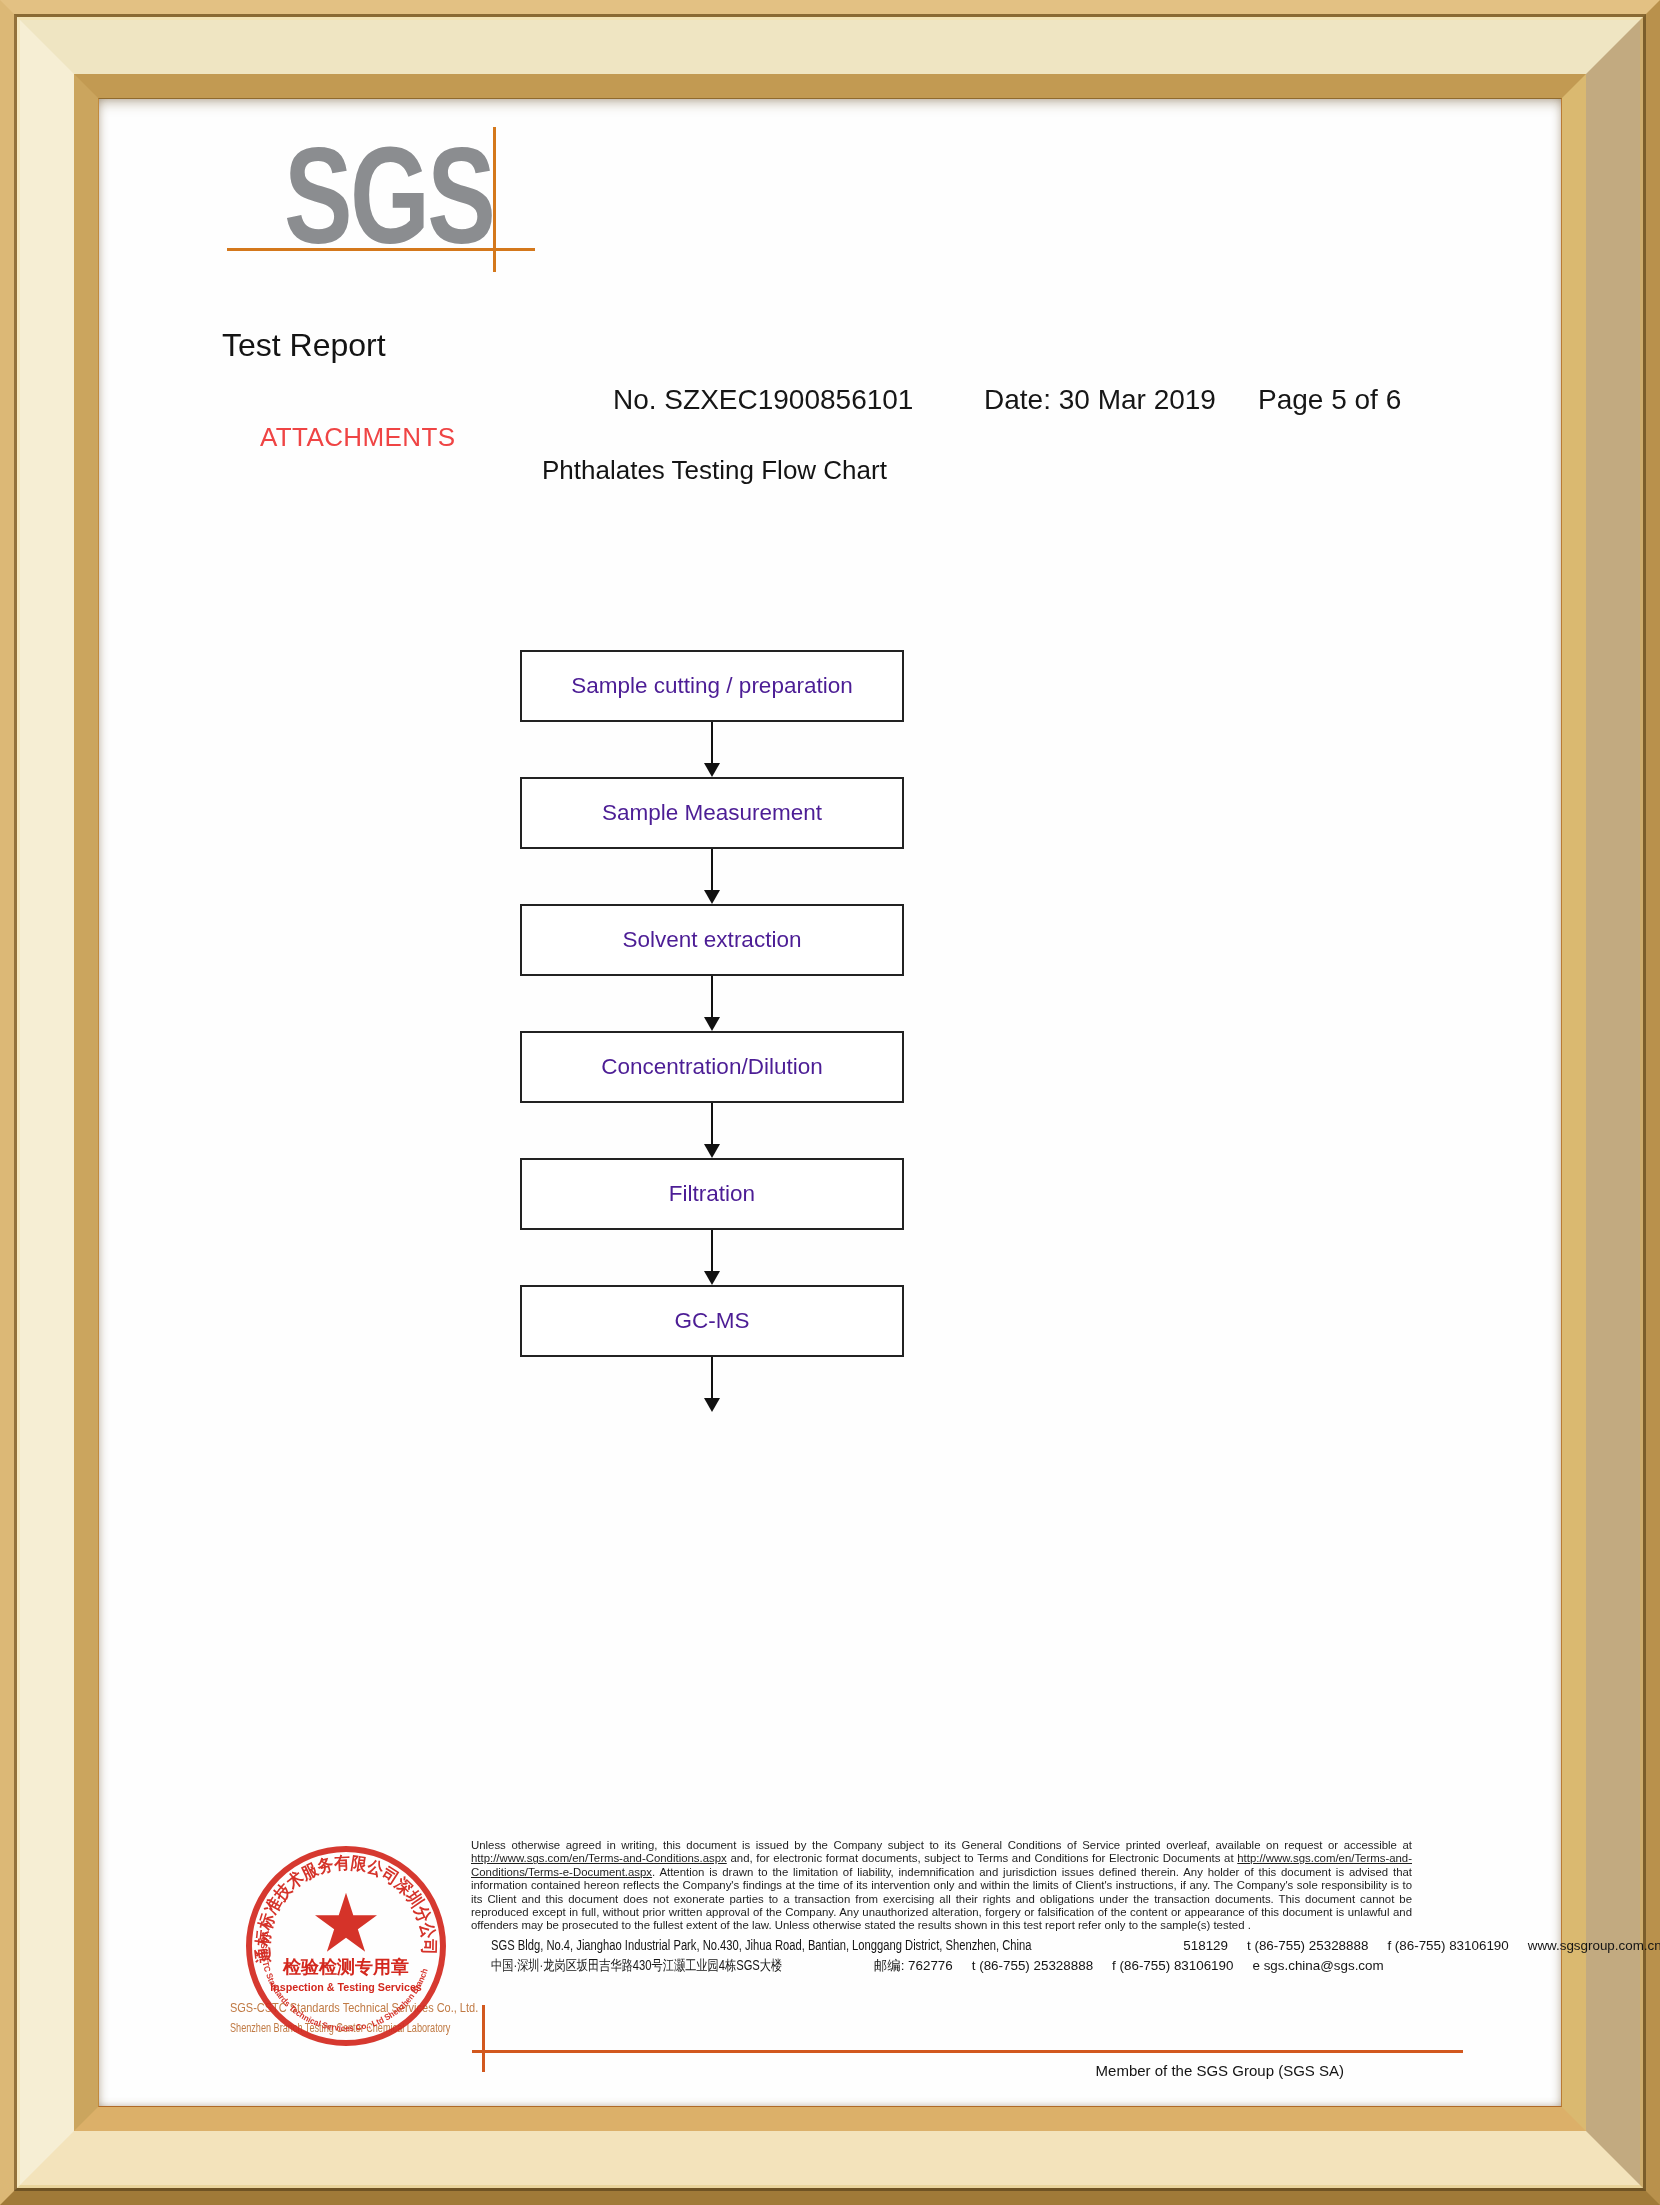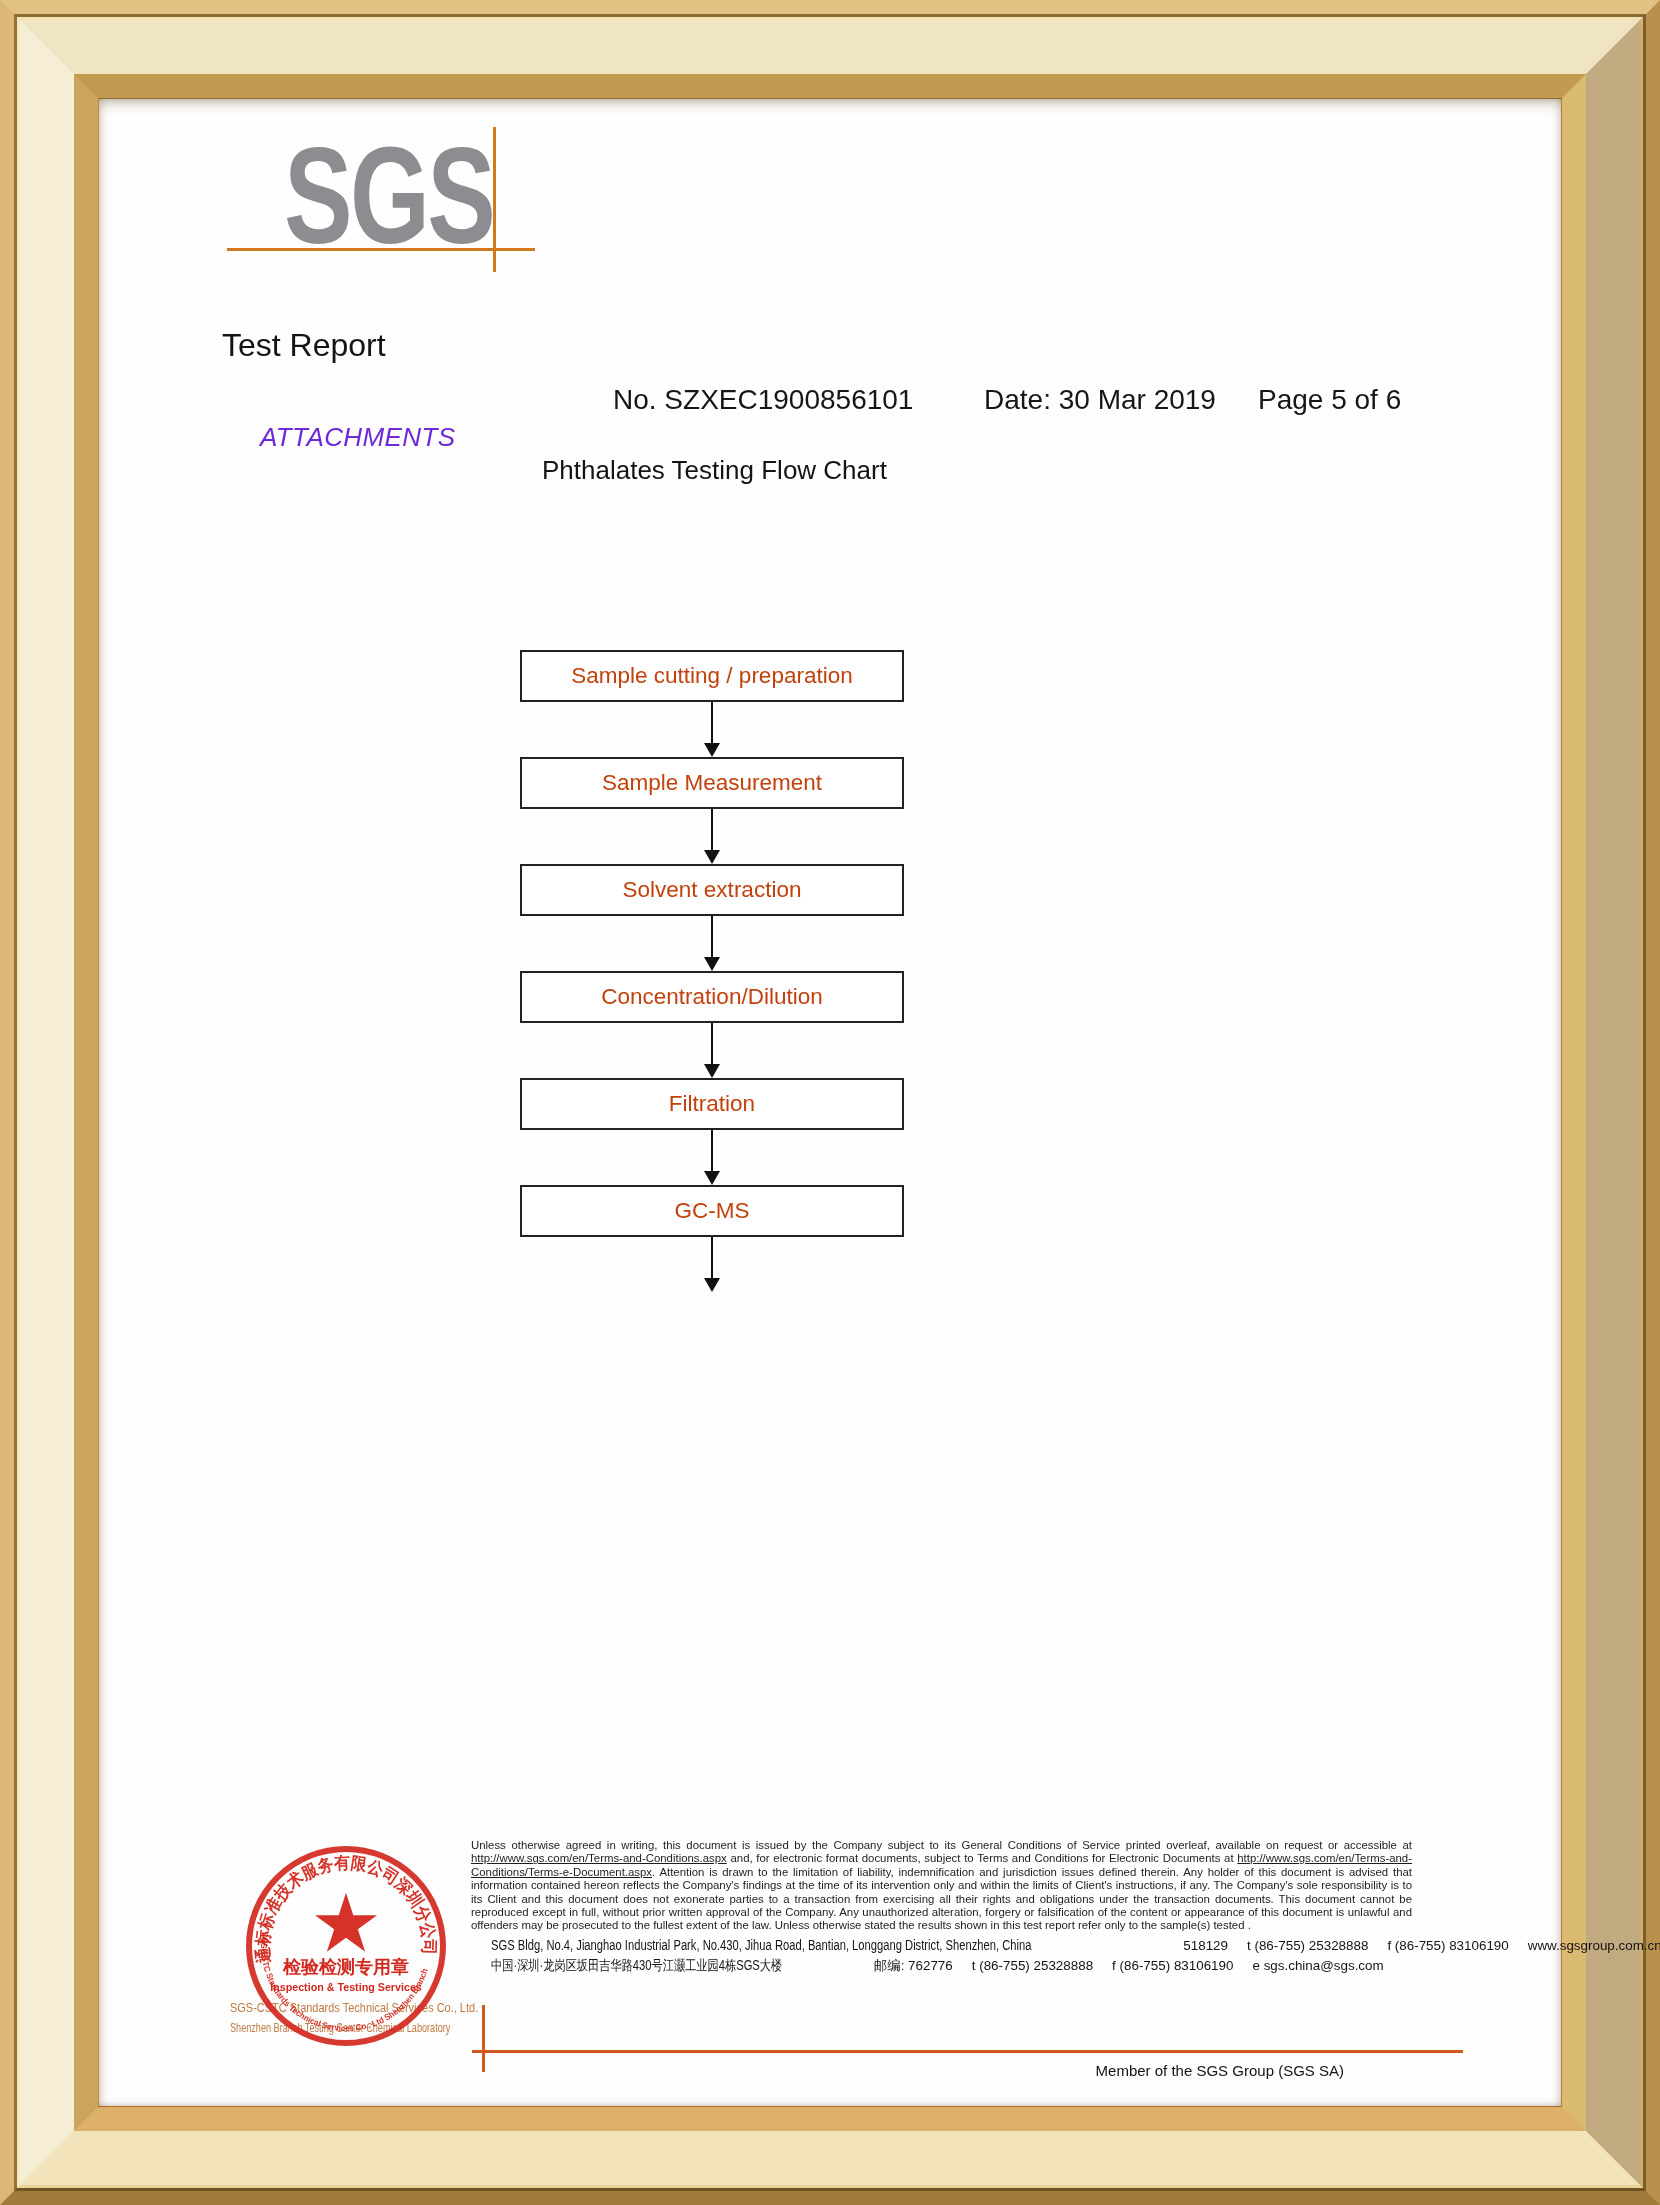--- a/index.html
+++ b/index.html
@@ -33,25 +33,25 @@
   
   .sgs-logo{left:185px;top:18px;font-size:137px;font-weight:bold;color:#8b8d90;
     letter-spacing:-3.5px;transform:scaleX(.75);transform-origin:left top;line-height:1.15;}
   .logo-line-h{left:128px;top:149px;width:308px;height:2.6px;background:#d4781c;}
   .logo-line-v{left:394px;top:28px;width:2.6px;height:145px;background:#d4781c;}
   
   .report-title{left:123px;top:228px;font-size:32px;font-weight:normal;color:#141414;}
   .hdr{font-size:28px;color:#161616;top:237px;margin-top:48px;}
   .hdr-no{left:514px;} .hdr-date{left:885px;} .hdr-page{left:1159px;}
   
-  .attachments{left:161px;top:323px;font-size:26px;color:#6d28d9;letter-spacing:0.4px;font-style:italic;}
+  .attachments{left:161px;top:323px;font-size:26px;color:#ef4444;letter-spacing:0.4px;}
   .flow-title{left:443px;top:356px;font-size:26px;color:#141414;}
   .flow{left:421px;top:551px;width:384px;display:flex;flex-direction:column;align-items:stretch;}
-  .fbox{box-sizing:border-box;height:52px;border:2.6px solid #222;display:flex;
-    align-items:center;justify-content:center;font-size:22.5px;color:#c2410c;background:#fff;text-align:center;}
+  .fbox{box-sizing:border-box;height:72px;border:2.6px solid #222;display:flex;
+    align-items:center;justify-content:center;font-size:22.5px;color:#4c1d95;background:#fff;text-align:center;}
   .farrow{height:55px;display:flex;flex-direction:column;align-items:center;}
   .farrow .stem{width:2.6px;flex:1;background:#111;}
   .farrow .head{width:0;height:0;border-left:8.6px solid transparent;
     border-right:8.6px solid transparent;border-top:14.7px solid #111;}
   
   .stamp{left:144px;top:1744px;width:206px;height:206px;z-index:3;}
   .company-lines{left:131px;top:1901px;color:#c07a44;z-index:2;white-space:nowrap;}
   .company-lines .l1{font-size:13.4px;transform:scaleX(.82);transform-origin:left top;}
   .company-lines .l2{font-size:12px;margin-top:6px;transform:scaleX(.76);transform-origin:left top;}
   

